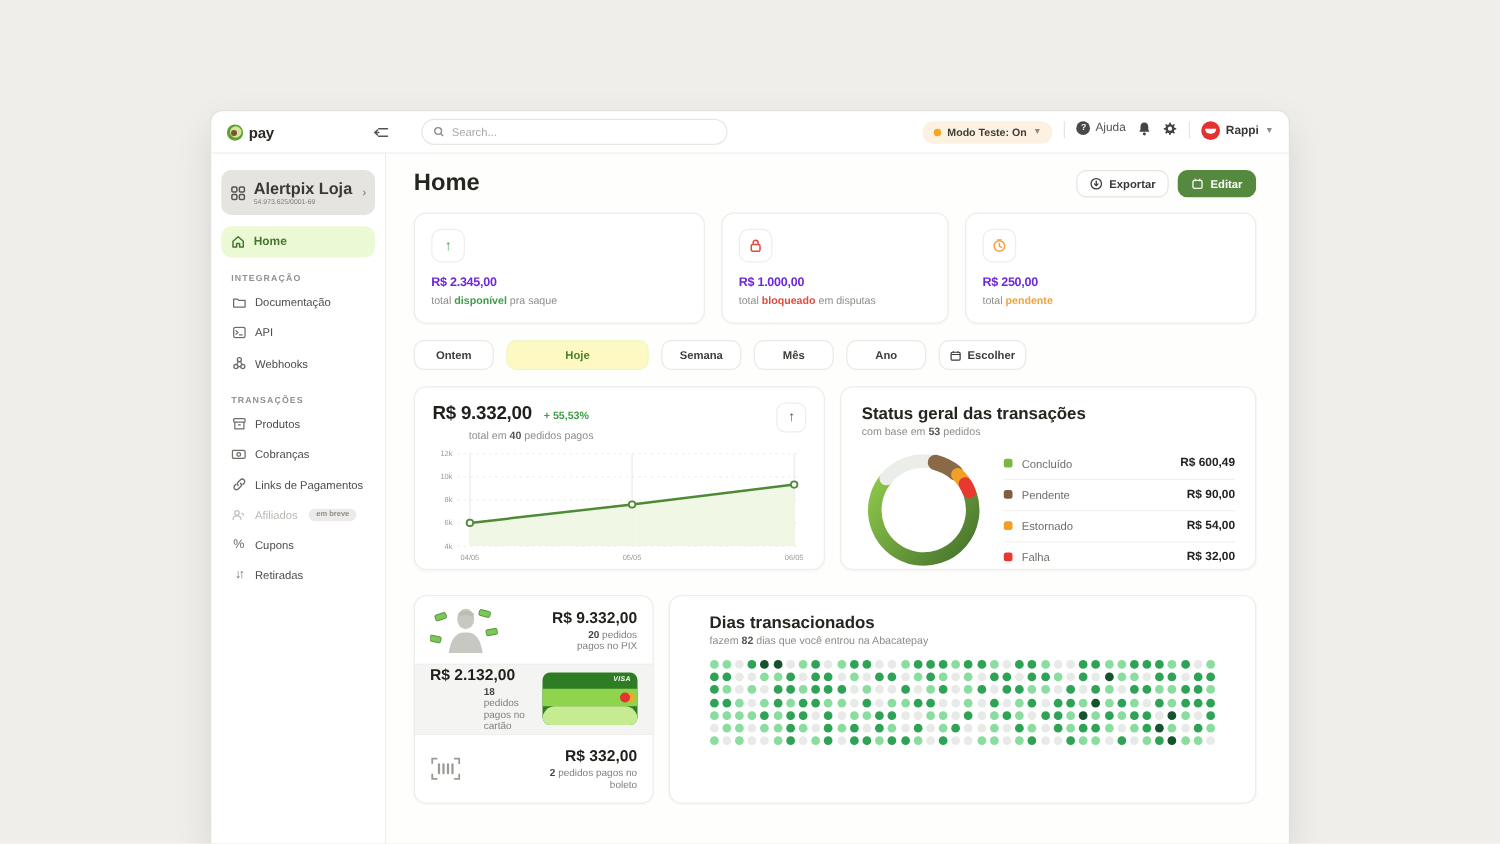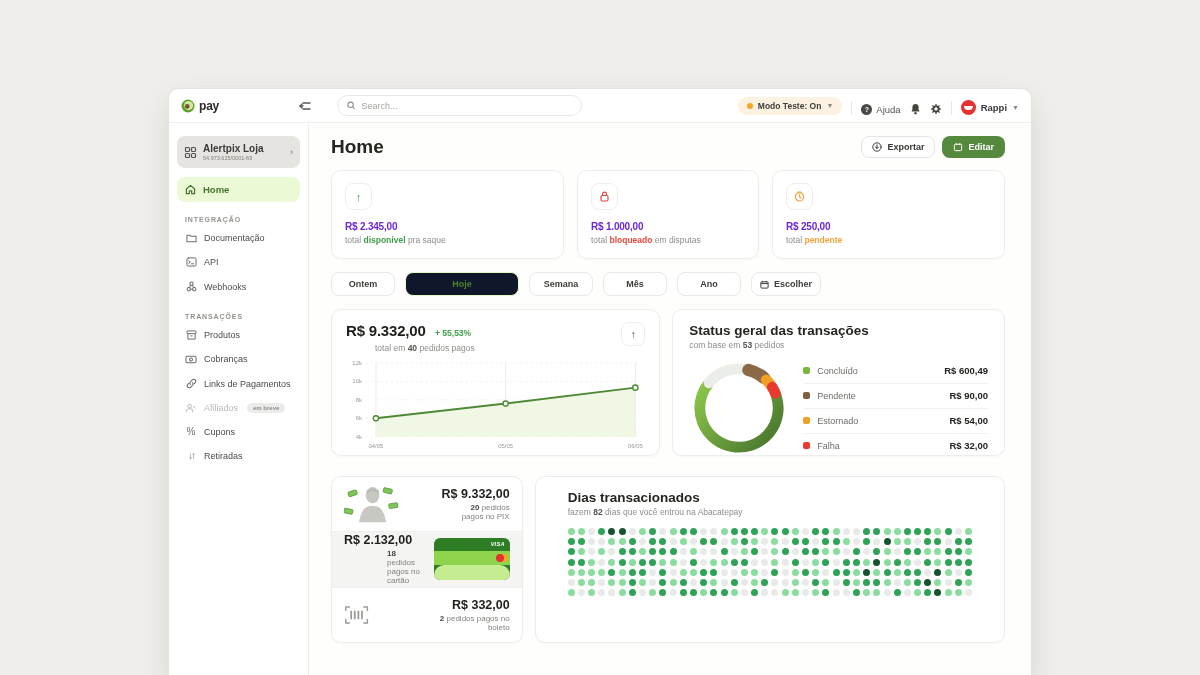--- a/index.html
+++ b/index.html
@@ -12,38 +12,38 @@
 
   
   .topbar { height:34px; display:flex; align-items:center; border-bottom:1px solid #efeeec; padding:0 12px 0 12px; flex:0 0 auto; }
   .topbar-left { width:130px; display:flex; align-items:center; justify-content:space-between; }
   .brand { display:flex; align-items:center; gap:4px; }
   .brand-name { font-size:12px; font-weight:700; color:#2b2a27; letter-spacing:-.2px; }
   .icon-btn { display:inline-flex; align-items:center; justify-content:center; cursor:pointer; background:none; border:none; }
   .search { margin-left:26px; width:245px; height:21px; border:1px solid #e8e7e4; border-radius:11px; display:flex; align-items:center; gap:6px; padding:0 9px; }
   .search input { border:none; outline:none; font-size:9px; color:#6f6e6a; width:100%; background:transparent; font-family:inherit; }
   .search input::placeholder { color:#a8a7a2; }
-  .topbar-right { margin-left:auto; display:flex; align-items:flex-end; gap:9px; }
+  .topbar-right { margin-left:auto; display:flex; align-items:flex-start; gap:9px; }
   .mode-pill { display:flex; align-items:center; gap:5px; background:#fdf2e2; border-radius:11px; padding:4px 9px; font-size:8.5px; font-weight:700; color:#3e3d3a; cursor:pointer; }
   .dot-orange { width:6px; height:6px; border-radius:50%; background:#f5a internal; background:#f5a623; }
   .chev { font-size:7px; color:#8a8a85; }
   .v-div { width:1px; height:14px; background:#e7e6e2; }
   .help { display:flex; align-items:center; gap:4px; font-size:9.5px; color:#55544f; cursor:pointer; }
   .help-badge { width:11px; height:11px; border-radius:50%; background:#4a4946; color:#fff; font-size:7px; font-weight:700; display:flex; align-items:center; justify-content:center; }
   .profile { display:flex; align-items:center; gap:5px; cursor:pointer; }
   .avatar { width:15px; height:15px; border-radius:50%; background:#e23330; position:relative; overflow:hidden; }
   .avatar::after { content:""; position:absolute; left:3px; top:6px; width:9px; height:4px; border-radius:0 0 6px 6px; background:#fff; }
   .profile-name { font-size:9.5px; font-weight:700; color:#3a3936; }
 
   
   .app-body { display:flex; flex:1; min-height:0; }
   .sidebar { width:140px; border-right:1px solid #efeeec; padding:13px 8px 0 8px; flex:0 0 auto; }
   .store-card { background:#e5e4e1; border-radius:8px; padding:7px 7px; display:flex; align-items:center; gap:6px; cursor:pointer; }
   .store-meta { flex:1; min-width:0; }
-  .store-name { font-size:10px; font-weight:700; color:#3a3936; }
+  .store-name { font-size:13px; font-weight:700; color:#3a3936; }
   .store-id { font-size:5.5px; color:#807f7a; margin-top:1px; }
   .store-chev { font-size:9px; color:#6f6e6a; }
   .nav-home { margin-top:9px; background:#ecf9d5; border-radius:8px; padding:7px 8px; display:flex; align-items:center; gap:7px; color:#44772e; font-size:9.5px; font-weight:700; cursor:pointer; }
   .section-label { margin:14px 8px 3px 8px; font-size:7px; letter-spacing:.9px; color:#92918c; font-weight:700; }
   .nav-item { display:flex; align-items:center; gap:7px; padding:7px 8px; font-size:9px; color:#4c4b47; border-radius:8px; cursor:pointer; }
   .nav-item .nicon { width:12px; display:inline-flex; justify-content:center; color:#6d6c67; }
   .nav-item.disabled { color:#b9b8b3; }
   .nav-item.disabled .nicon { color:#c3c2bd; }
   .soon-badge { margin-left:2px; background:#ecebe9; color:#8f8e89; font-size:6px; padding:2px 6px; border-radius:8px; font-weight:700; }
   .glyph-icon { font-size:10px; line-height:1; }
@@ -64,21 +64,21 @@
   .stat-card { padding:12px 13px 13px 13px; }
   .stat-icon { width:27px; height:27px; border:1px solid #efeeec; border-radius:8px; display:flex; align-items:center; justify-content:center; }
   .stat-amount { margin-top:11px; font-size:10px; font-weight:700; color:#6d28d9; letter-spacing:-.2px; }
   .stat-sub { margin-top:3px; font-size:8.5px; color:#8e8d88; }
   .hl { font-weight:700; }
   .hl-green { color:#3f9d49; } .hl-red { color:#e5483d;margin-top:24px; } .hl-orange { color:#f2a33c; }
 
   
   .filters { margin-top:13px; display:flex; gap:10px; }
   .pill { border:1px solid #eae9e6; background:#fff; border-radius:8px; font-size:9px; font-weight:700; color:#3e3d39; padding:6px 0; min-width:64px; text-align:center; cursor:pointer; font-family:inherit; }
-  .pill.active { background:#0f172a; border-color:#e7f8c9; color:#4c822c; min-width:114px; }
+  .pill.active { background:#fef9c3; border-color:#e7f8c9; color:#4c822c; min-width:114px; }
   .pill.picker { display:inline-flex; align-items:center; justify-content:center; gap:5px; min-width:62px; padding:6px 8px; }
 
   
   .charts-row { margin-top:13px; display:grid; grid-template-columns:1fr 1.01fr; gap:12px; }
   .rev-card { padding:12px 14px 8px 14px; height:147px; }
   .rev-head { display:flex; align-items:flex-start; }
   .rev-amount { font-size:15px; font-weight:700; color:#201f1b; letter-spacing:-.2px; }
   .rev-delta { font-size:8.5px; font-weight:700; color:#3f9d49; margin-left:5px; }
   .rev-sub { font-size:8.5px; color:#8e8d88; margin-top:3px;padding-left:29px; }
   .rev-sub b { color:#55544f; }

